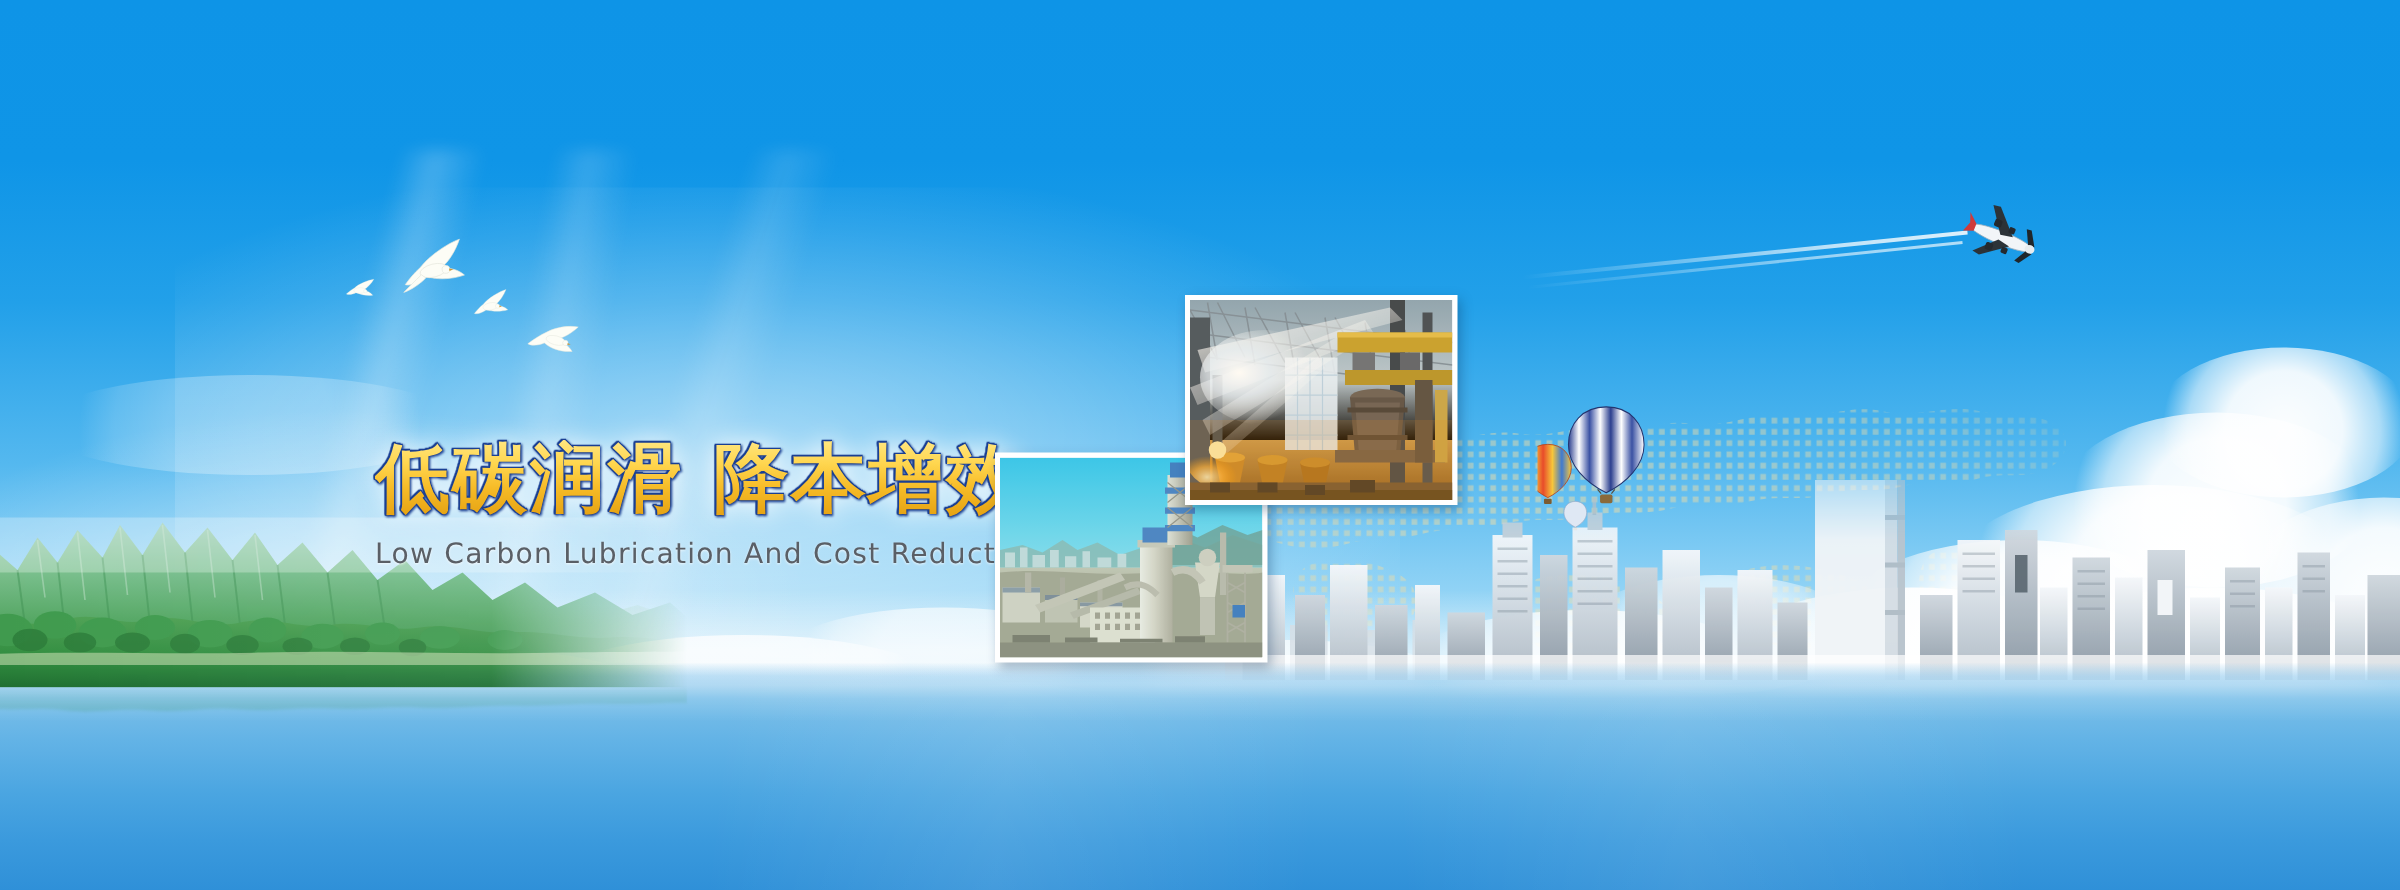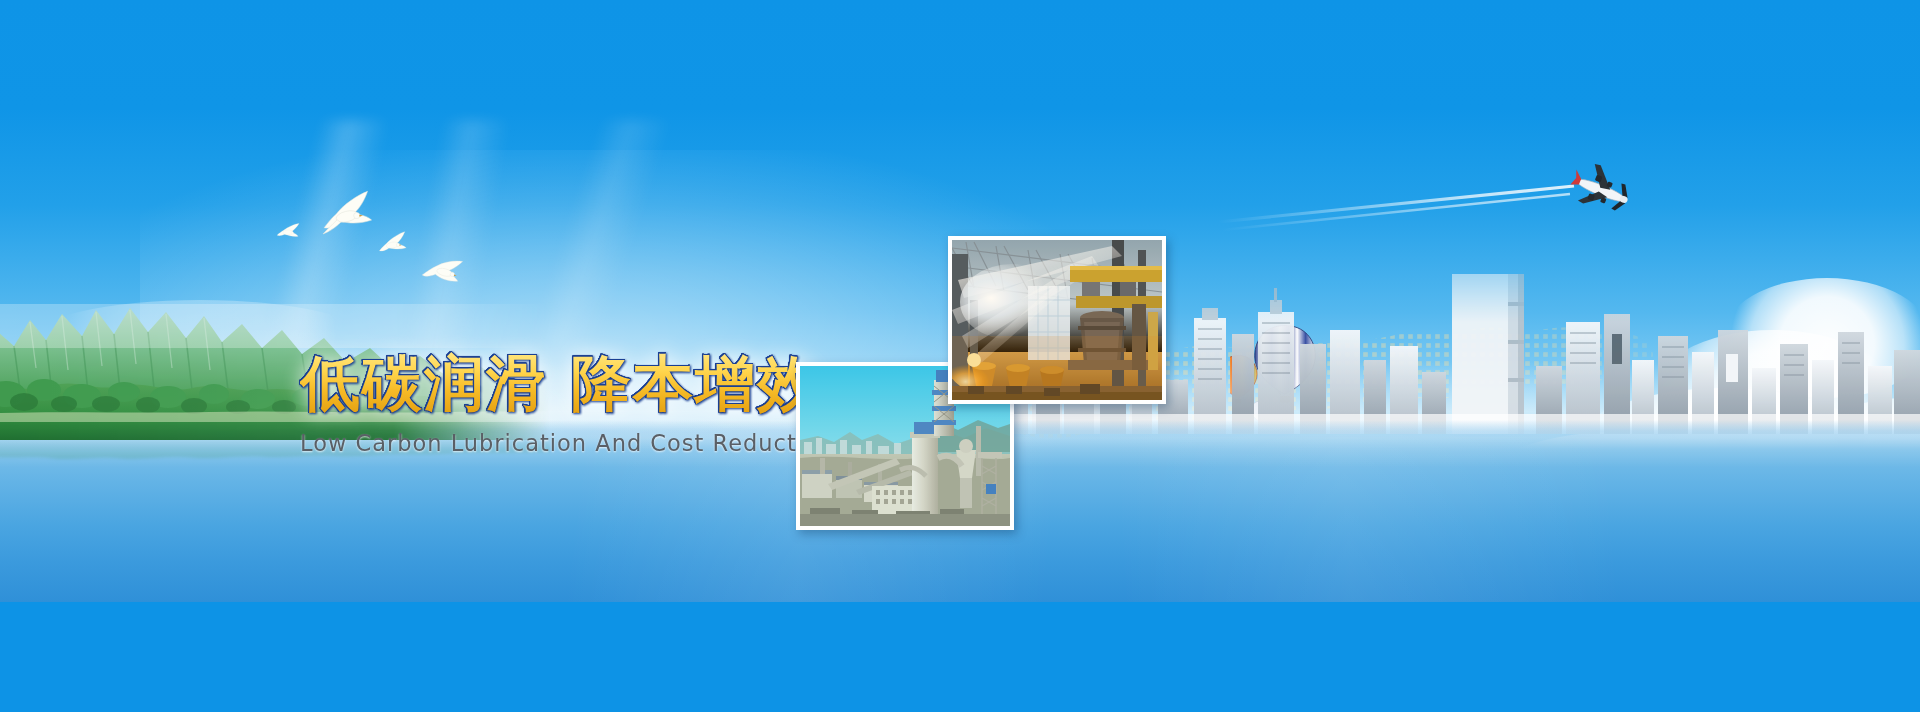--- a/index.html
+++ b/index.html
@@ -5,21 +5,21 @@
   * { box-sizing: border-box; margin: 0; padding: 0; }
   html, body {
     width: 1920px; height: 712px;
     overflow: hidden;
     font-family: "Liberation Sans", sans-serif;
     background: #0d93e6;
   }
 
   #banner {
     position: relative;
-    width: 1920px; height: 602px;
+    width: 1920px; height: 712px;
     overflow: hidden;
   }
 
   
   .sky {
     position: absolute; inset: 0;
     background:
       linear-gradient(to bottom,
         #0e94e7 0%,
         #0f95e7 18%,

